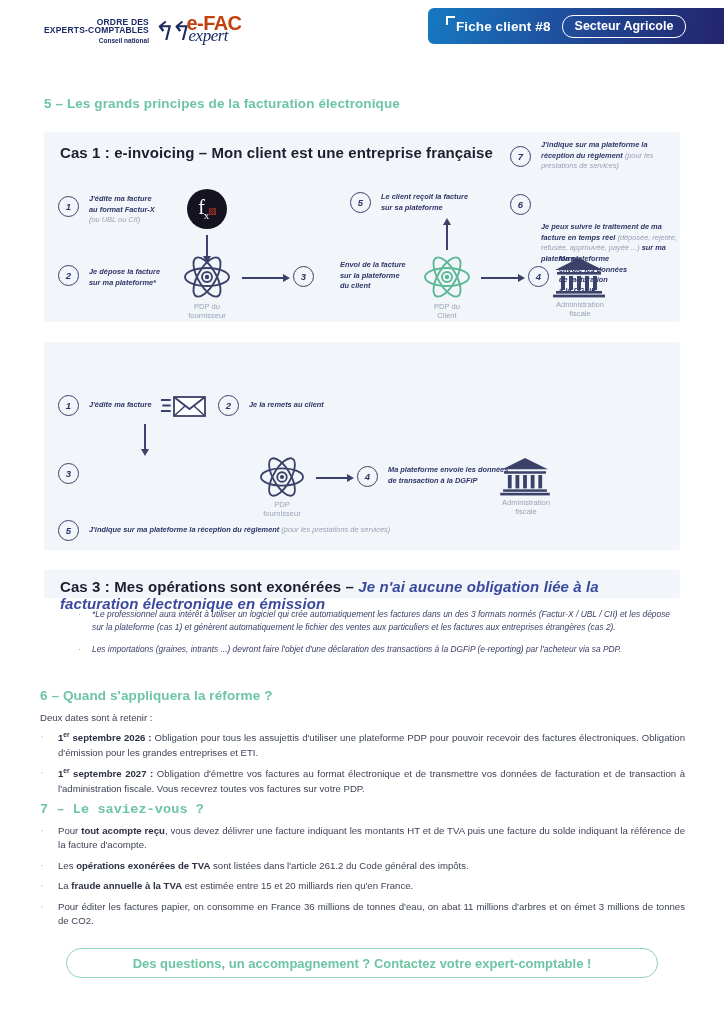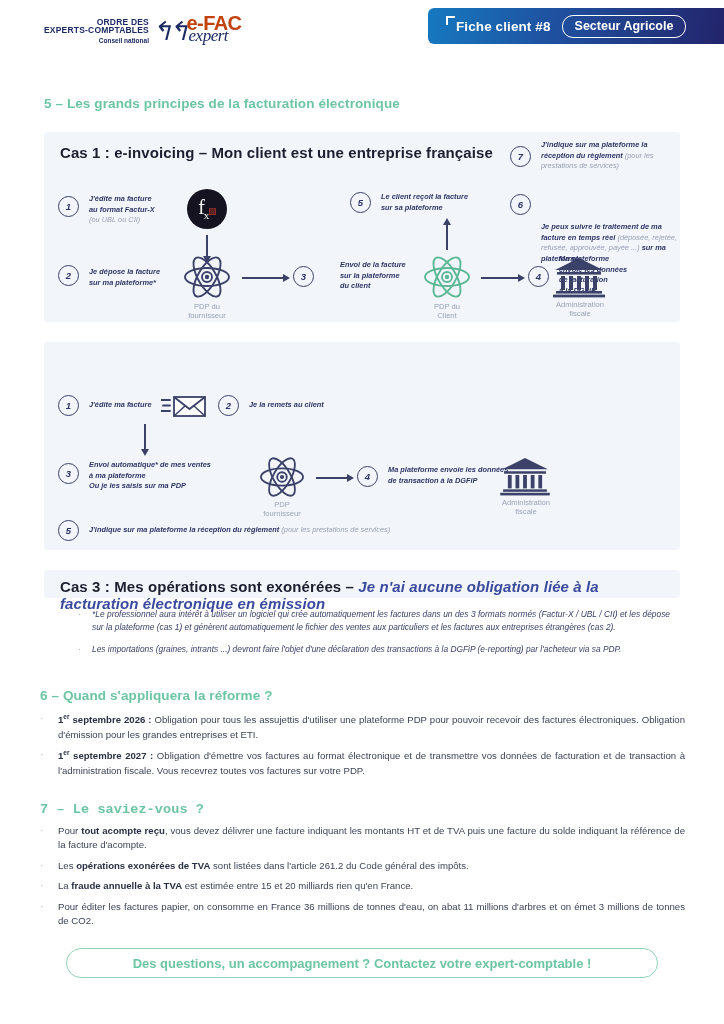--- a/index.html
+++ b/index.html
@@ -293,25 +293,20 @@
       <path d="M13 3 L28.5 15 L44 3" fill="none" stroke="#3b4168" stroke-width="1.8"></path>
       <path d="M13 22 L24 12 M44 22 L33 12" fill="none" stroke="#3b4168" stroke-width="1.5"></path>
     </svg>
 
     <div class="step" style="left:174px; top:53px;">2</div>
     <div class="ftxt" style="left:205px; top:58px; width:130px;">Je la remets au client</div>
 
     <div class="arrow-v" style="left:100px; top:82px; height:26px;"></div>
 
     <div class="step" style="left:14px; top:121px;">3</div>
-    <div class="ftxt" style="left:45px; top:118px; width:170px;">
-      <span>Envoi automatique*  de mes ventes</span><br>
-      <span>à ma plateforme</span><br>
-      <span>Ou je les saisis sur ma PDP</span>
-    </div>
 
     <svg class="atom" style="left:214px; top:113px;" width="48" height="44" viewBox="0 0 50 46">
       <g fill="none" stroke="#3b4168" stroke-width="1.9">
         <ellipse cx="25" cy="23" rx="22" ry="9"></ellipse>
         <ellipse cx="25" cy="23" rx="22" ry="9" transform="rotate(60 25 23)"></ellipse>
         <ellipse cx="25" cy="23" rx="22" ry="9" transform="rotate(120 25 23)"></ellipse>
         <circle cx="25" cy="23" r="5"></circle>
       </g>
       <circle cx="25" cy="23" r="2.2" fill="#3b4168"></circle>
     </svg>
@@ -361,20 +356,21 @@
       <span class="txt">*Le professionnel aura intérêt à utiliser un logiciel qui crée automatiquement les factures dans un des 3 formats normés (Factur-X / UBL / CII) et les dépose sur la plateforme (cas 1) et génèrent automatiquement le fichier des ventes aux particuliers et les factures aux entreprises étrangères (cas 2).</span>
     </div>
     <div class="note-item">
       <span class="bul">·</span>
       <span class="txt">Les importations (graines, intrants ...) devront faire l'objet d'une déclaration des transactions à la DGFiP (e-reporting) par l'acheteur via sa PDP.</span>
     </div>
   </div>
 
   <div class="sec-title s6">6 – Quand s'appliquera la réforme ?</div>
   <div class="body-list bl6">
+    <div class="intro">Deux dates sont à retenir :</div>
     <div class="li">
       <span class="bul">·</span>
       <span class="txt">
         <b><span>1</span><sup>er</sup><span> septembre 2026 : </span></b><span>Obligation pour tous les assujettis d'utiliser une plateforme PDP pour pouvoir recevoir des factures électroniques. Obligation d'émission pour les grandes entreprises et ETI.</span>
       </span>
     </div>
     <div class="li">
       <span class="bul">·</span>
       <span class="txt">
         <b><span>1</span><sup>er</sup><span> septembre 2027 : </span></b><span>Obligation d'émettre vos factures au format électronique et de transmettre vos données de facturation et de transaction à l'administration fiscale. Vous recevrez toutes vos factures sur votre PDP.</span>

